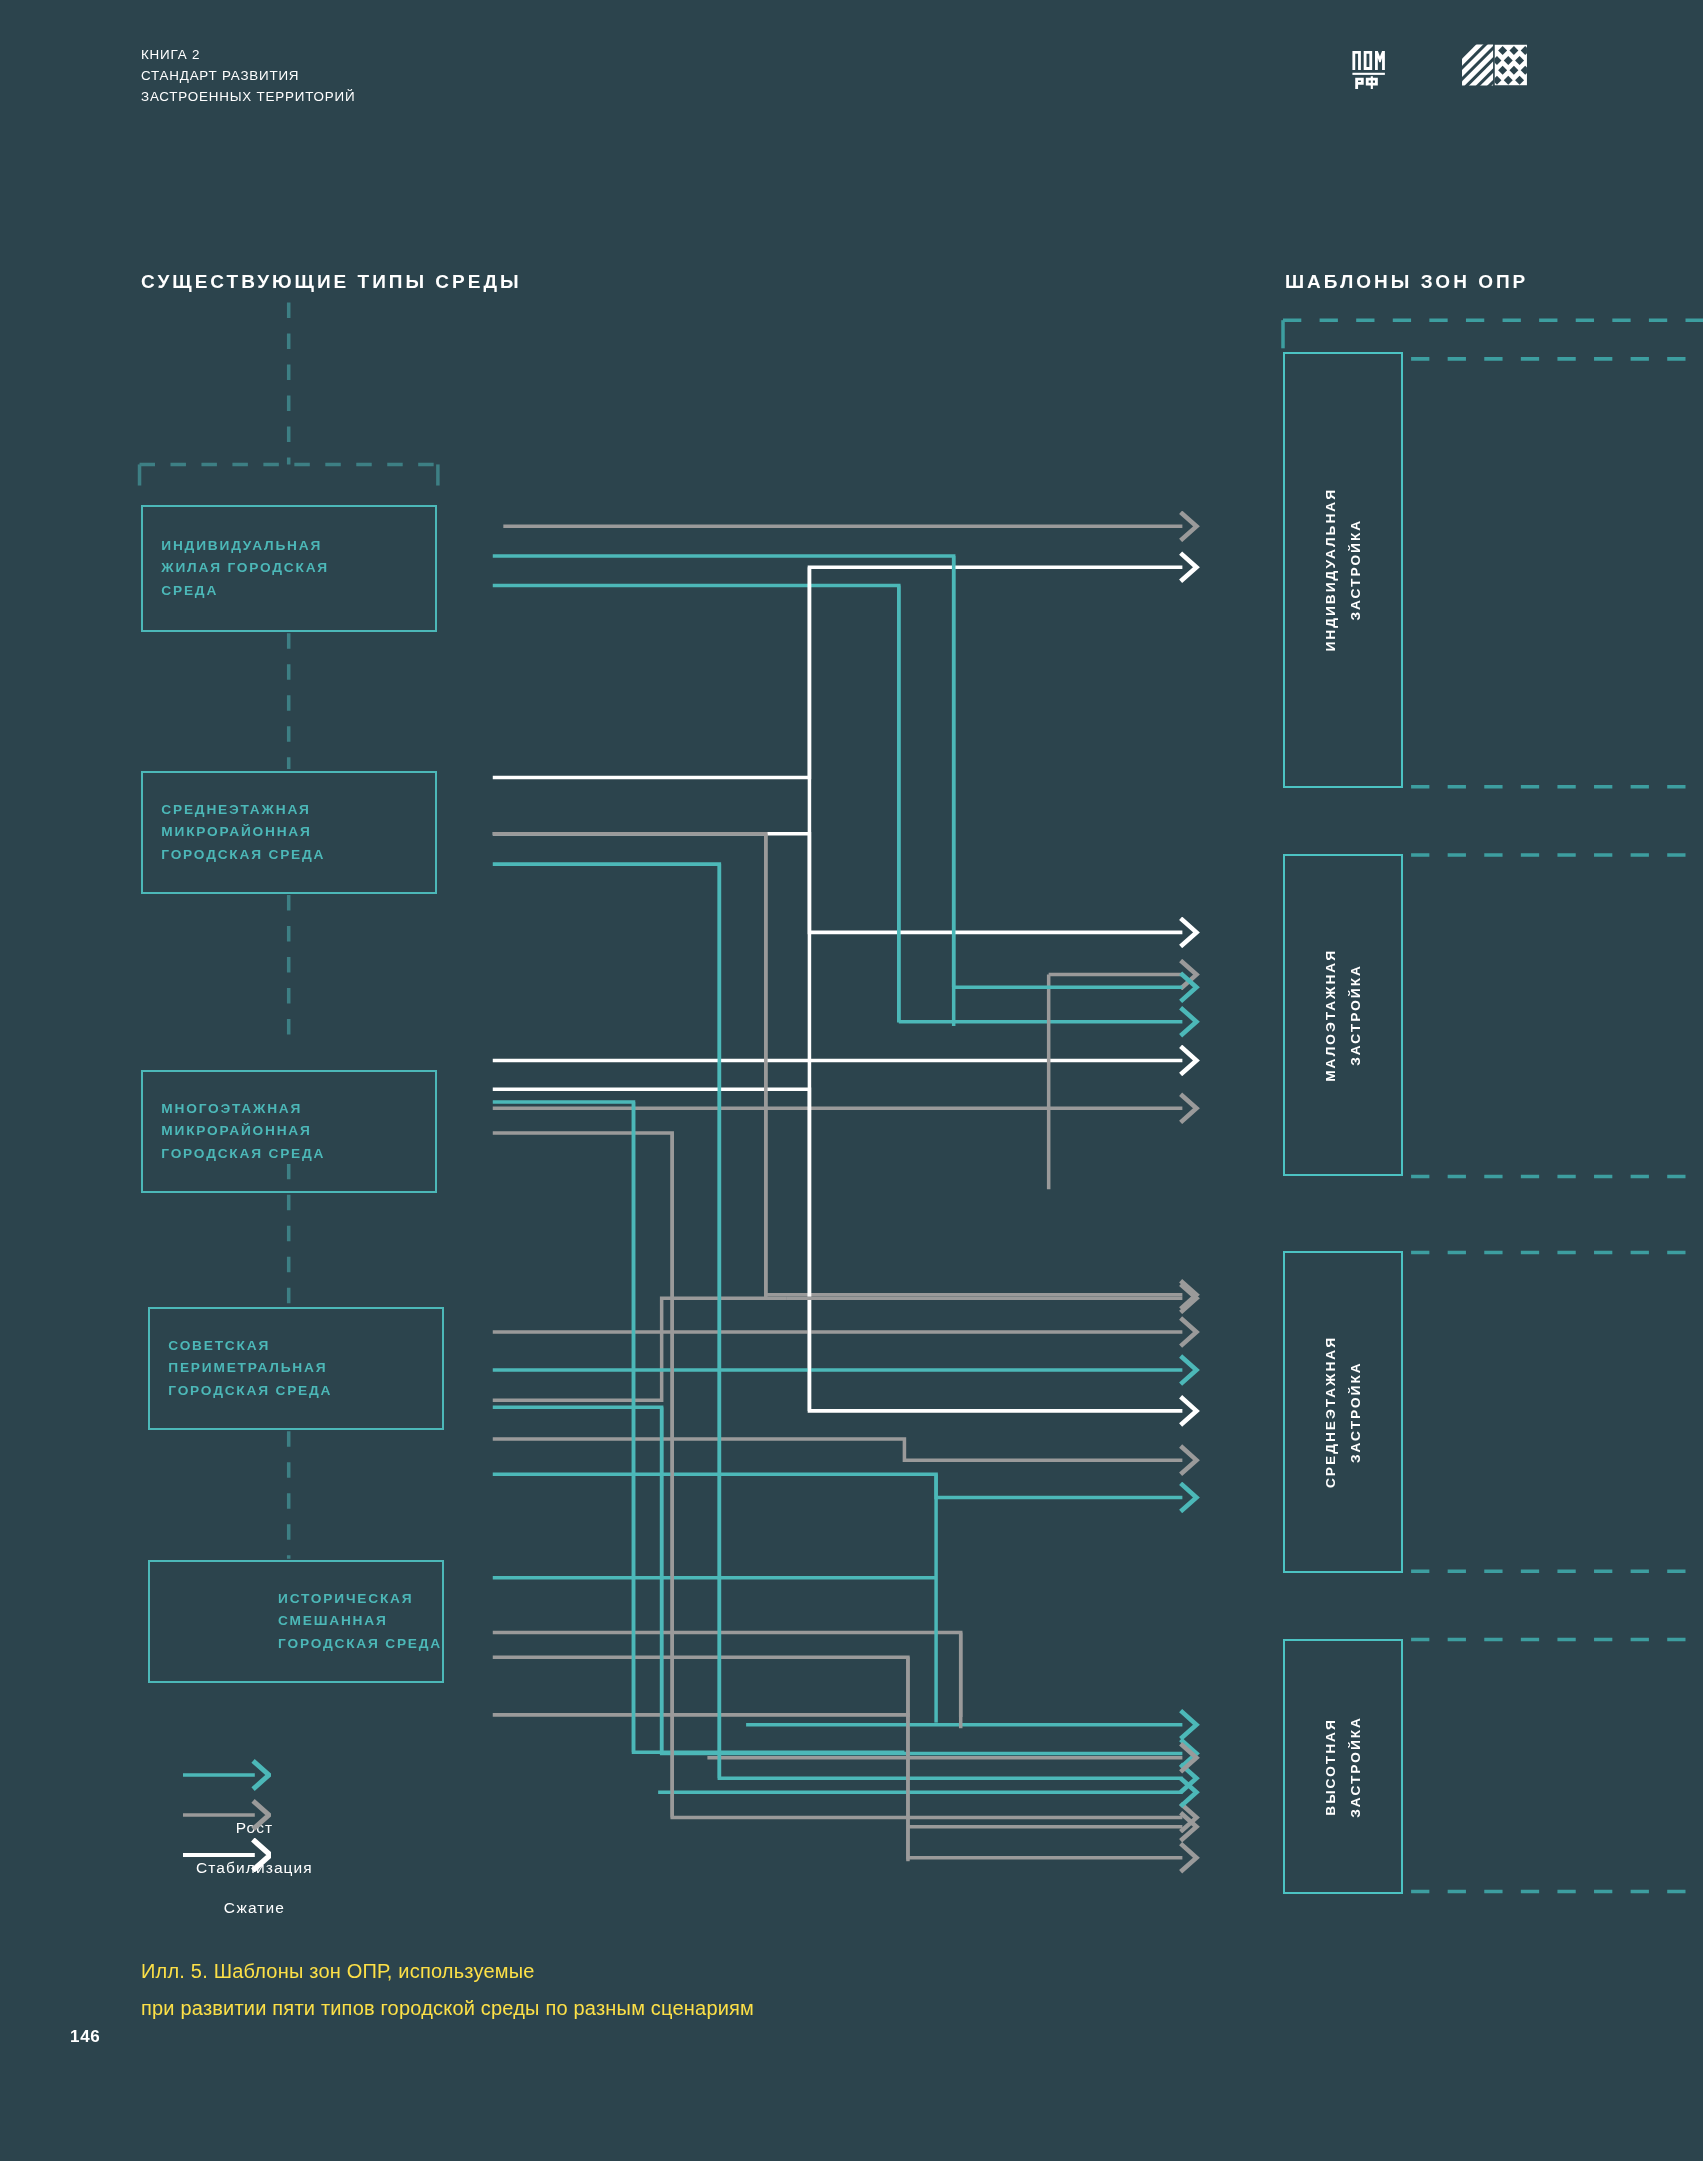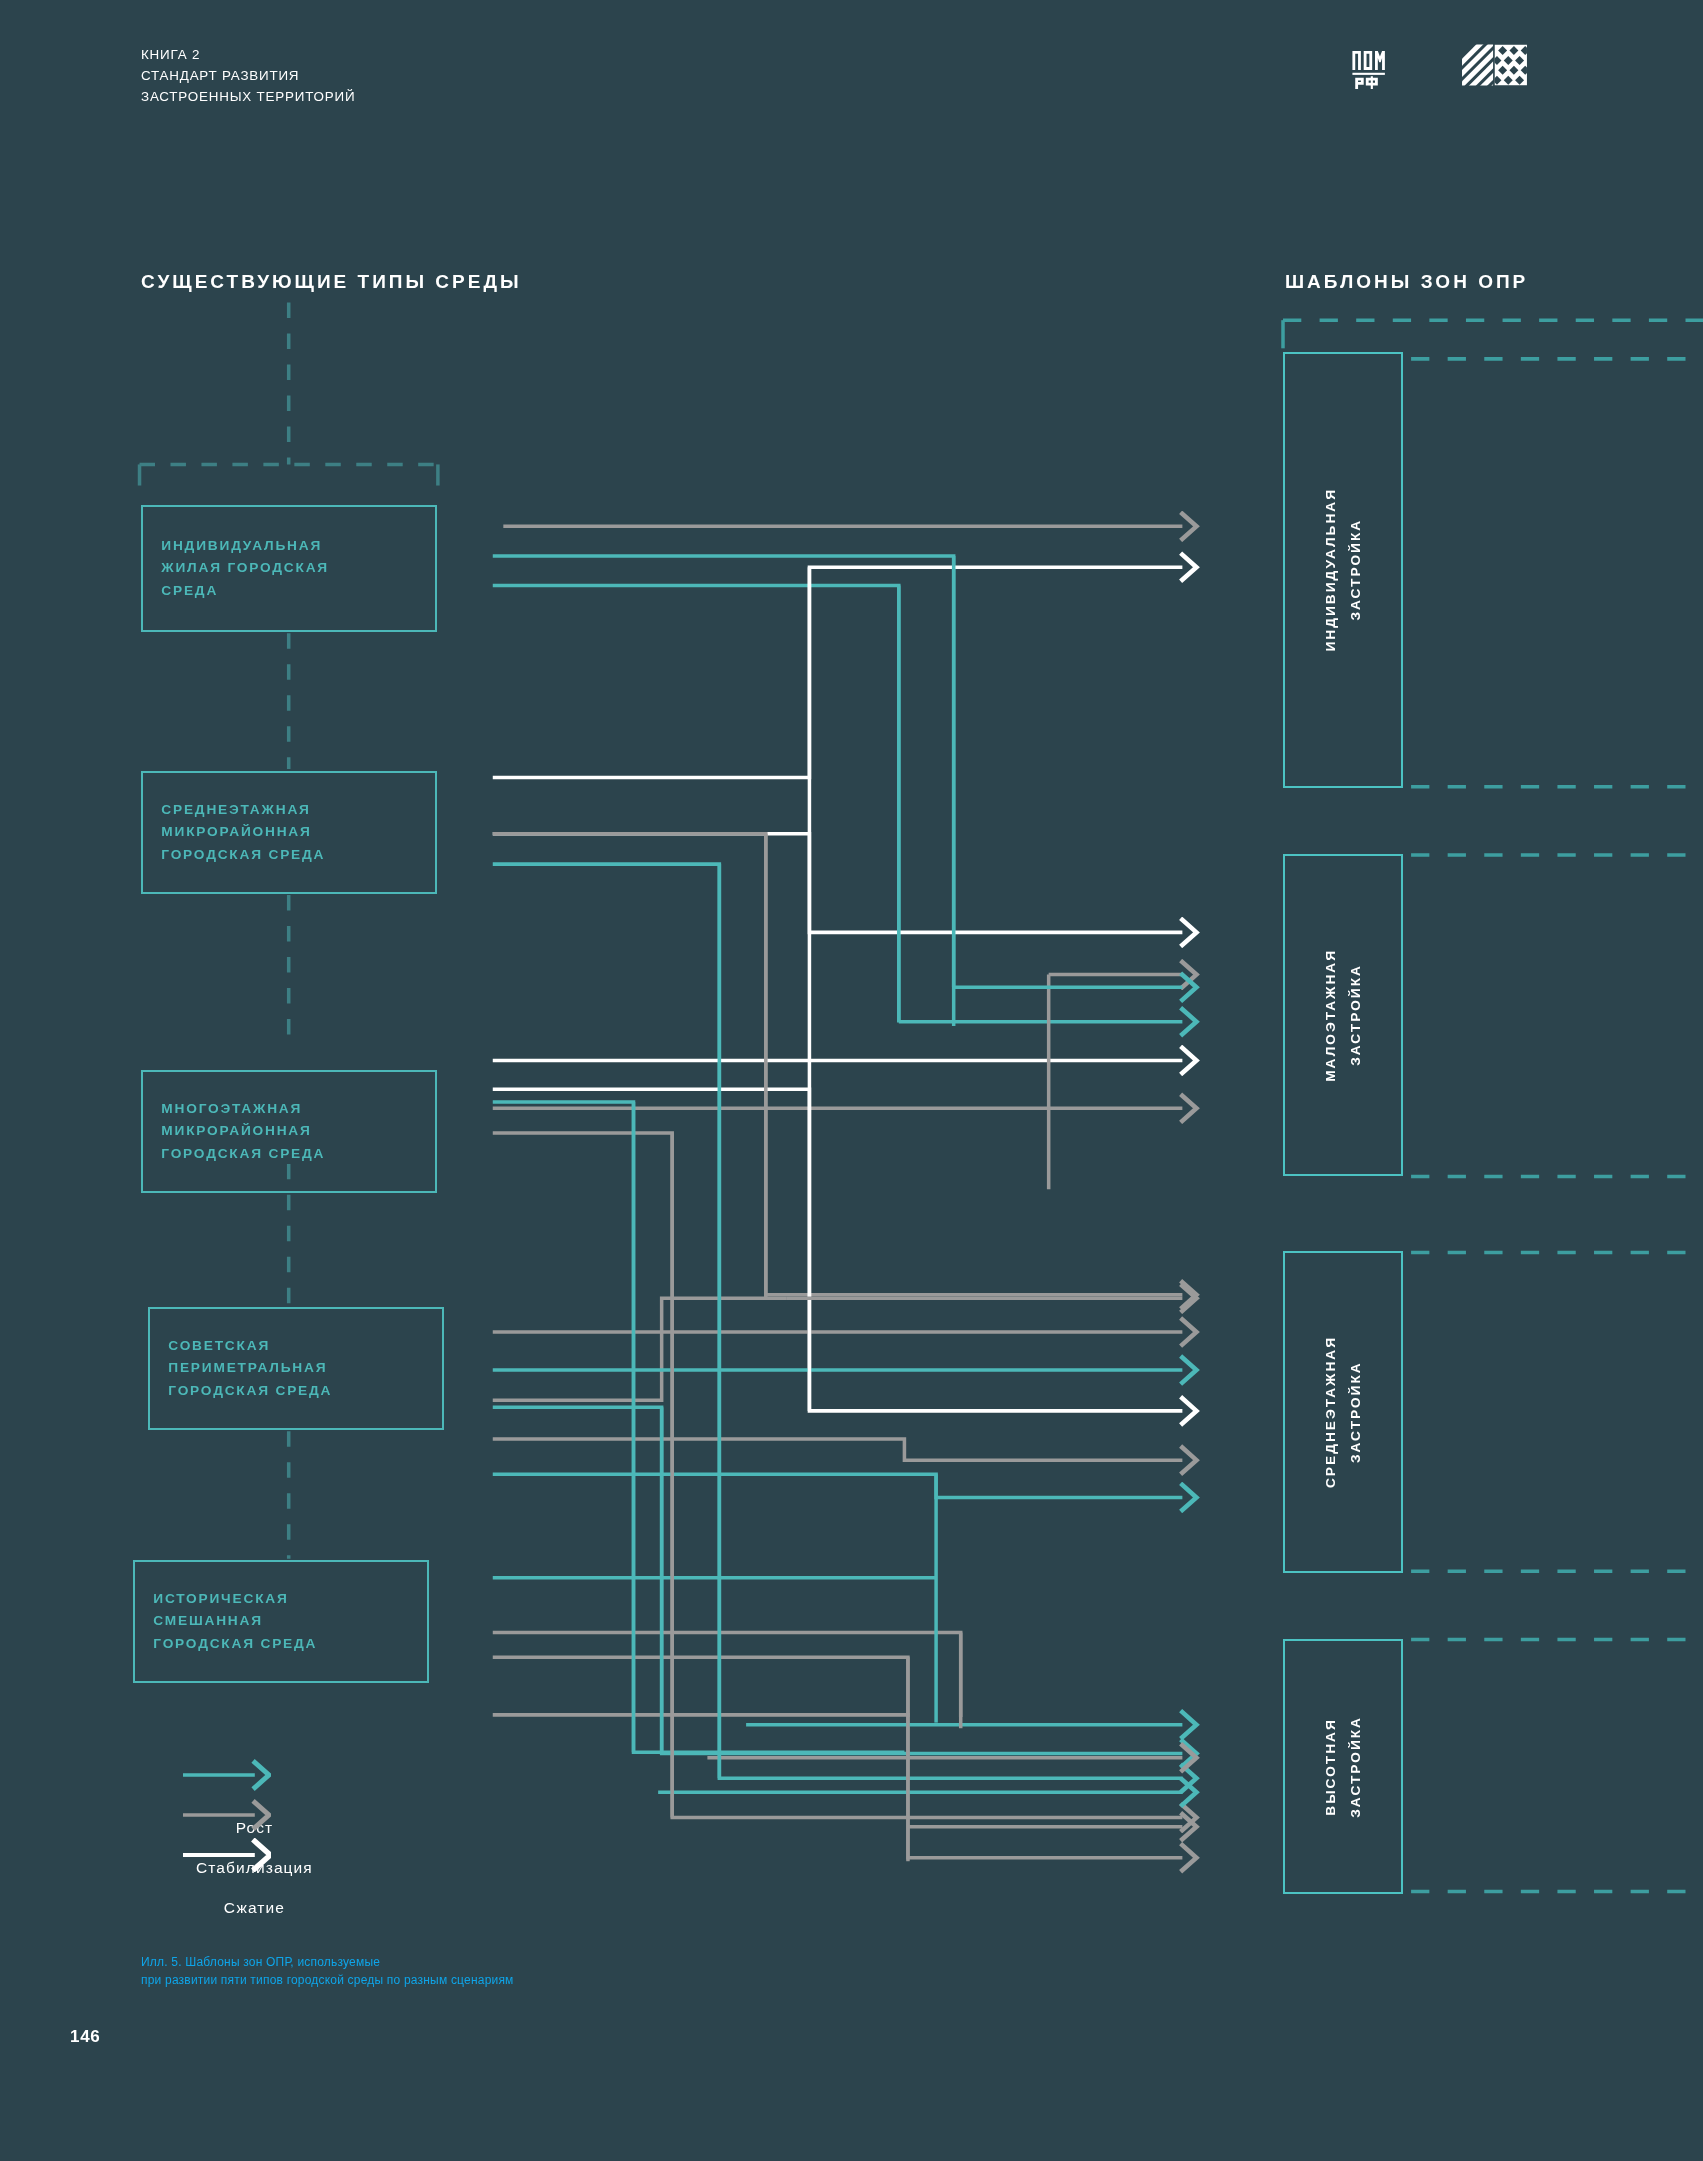--- a/index.html
+++ b/index.html
@@ -70,21 +70,21 @@
   .legend{position:absolute;left:141px;top:1731px;}
   .legend-row{display:flex;align-items:center;height:40px;flex-direction:column;}
   .legend-arrow{width:88px;height:21px;flex:0 0 88px;}
   .legend-text{
     margin-left:55px;font-size:15.5px;letter-spacing:1.1px;color:#ffffff;
   }
 
   
   .caption{
     position:absolute;left:141px;top:1953px;
-    font-size:12px;line-height:18px;letter-spacing:0.2px;color:#0ea5e9;
+    font-size:20px;line-height:37px;letter-spacing:0.2px;color:#fde047;
     white-space:pre-line;
   }
   .page-num{
     position:absolute;left:70px;top:2027px;
     font-size:17px;font-weight:700;letter-spacing:0.7px;color:#ffffff;
   }
 </style>
 </head>
 <body>
 
@@ -288,21 +288,21 @@
 МИКРОРАЙОННАЯ
 ГОРОДСКАЯ СРЕДА</div>
   </div>
 
   <div class="env-box" style="left:148px;top:1307px;height:123px;">
     <div class="label" style="white-space:pre-line;">СОВЕТСКАЯ
 ПЕРИМЕТРАЛЬНАЯ
 ГОРОДСКАЯ СРЕДА</div>
   </div>
 
-  <div class="env-box" style="left:133px;top:1560px;height:123px;">
+  <div class="env-box" style="left:148px;top:1560px;height:123px;justify-content:flex-end;">
     <div class="label" style="white-space:pre-line;">ИСТОРИЧЕСКАЯ
 СМЕШАННАЯ
 ГОРОДСКАЯ СРЕДА</div>
   </div>
 
   <div class="zone-box" style="left:1283px;top:352px;height:436px;">
     <div class="vlabel">ИНДИВИДУАЛЬНАЯ
 ЗАСТРОЙКА</div>
   </div>
 

